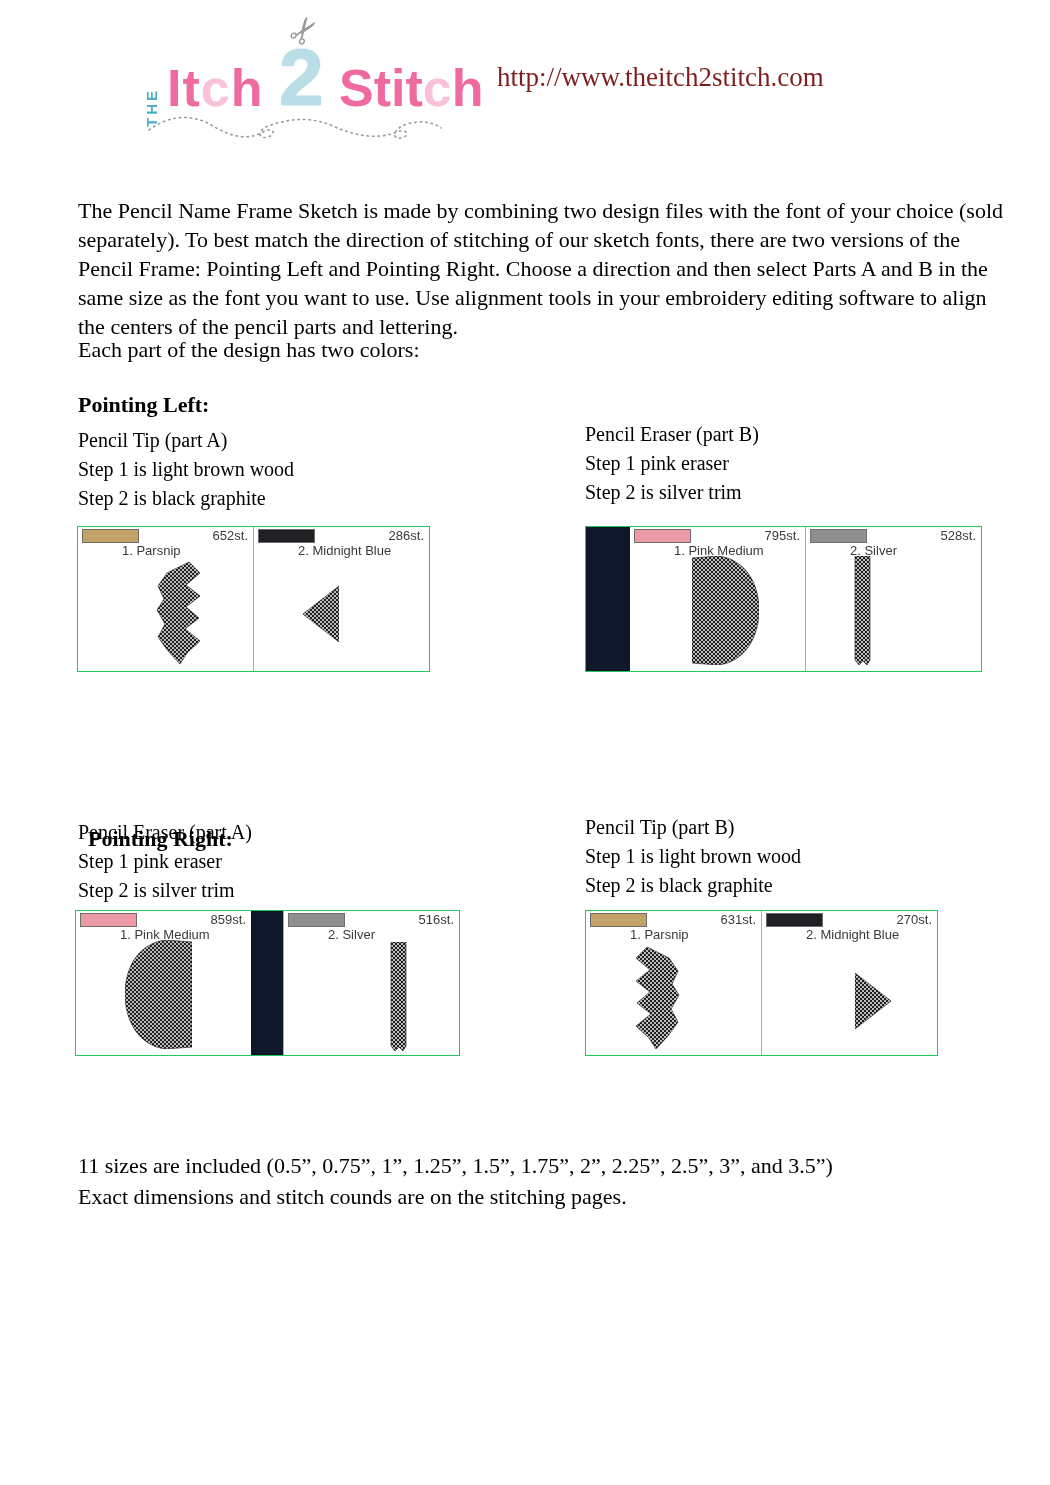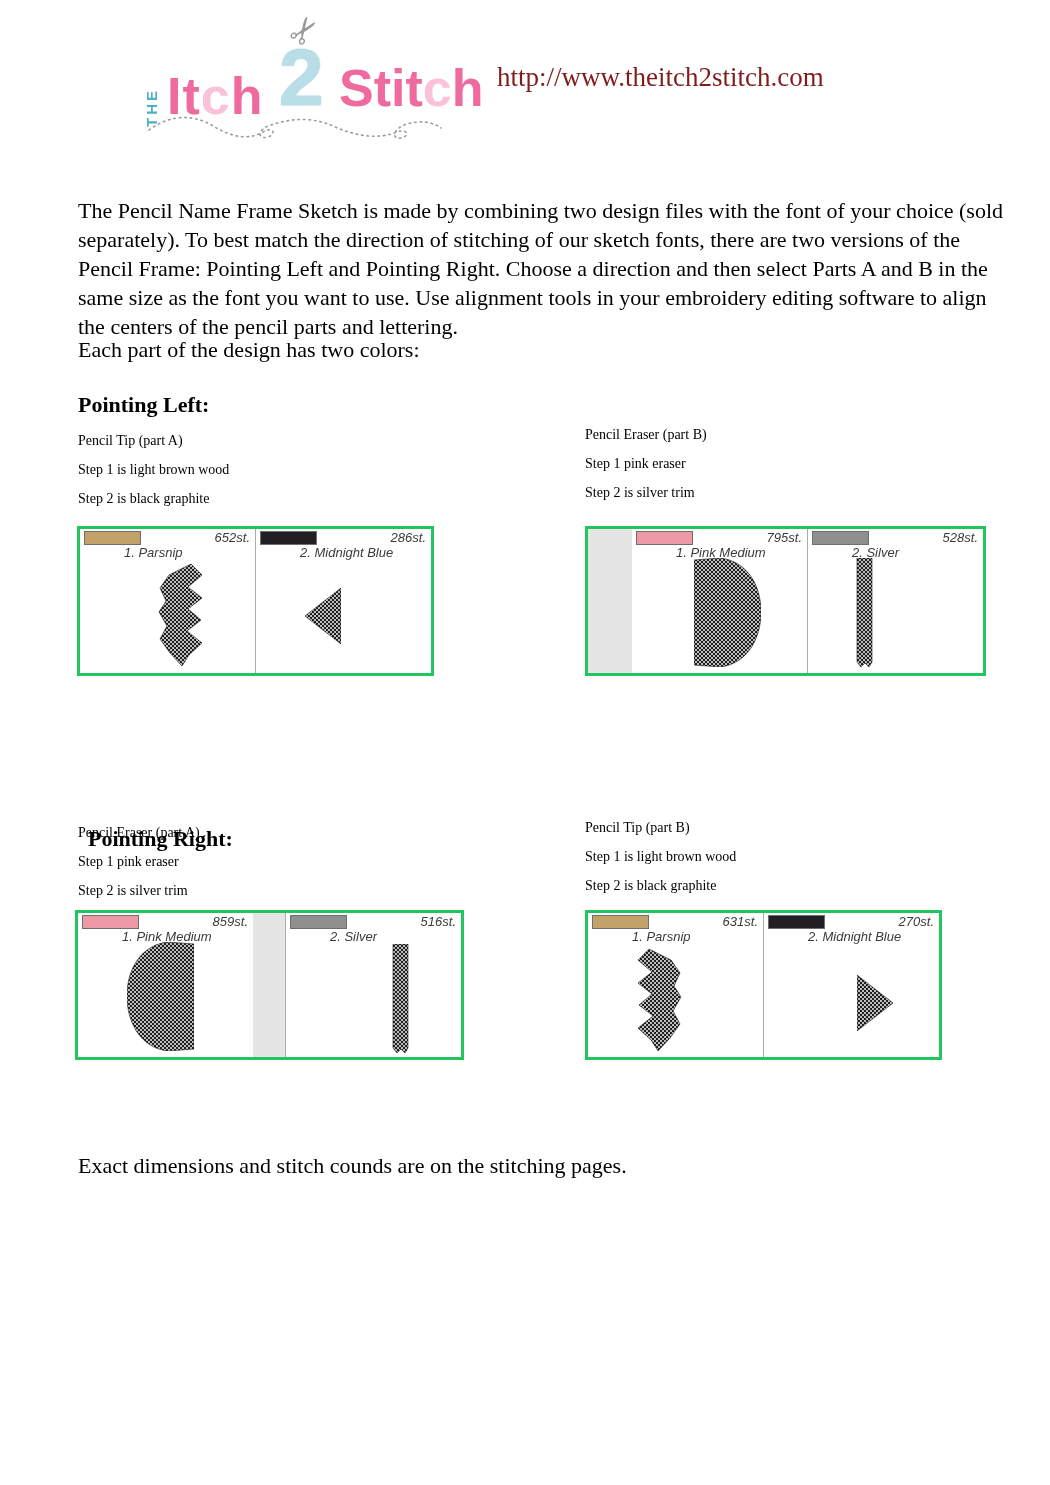--- a/index.html
+++ b/index.html
@@ -5,21 +5,21 @@
   html,body{margin:0;padding:0;background:#fff;}
   .page{position:relative;width:1050px;height:1485px;background:#ffffff;overflow:hidden;
         font-family:"Liberation Serif",serif;color:#000;}
 
   
   .logo-block{position:absolute;left:143px;top:20px;width:310px;height:122px;}
   .logo-the{position:absolute;left:0px;top:68px;writing-mode:vertical-rl;transform:rotate(180deg);
             font-family:"Liberation Sans",sans-serif;font-weight:bold;font-size:15px;
             letter-spacing:3px;color:#4fb0c5;}
   .logo-itch{position:absolute;left:24px;top:42px;font-family:"Liberation Sans",sans-serif;
-             font-weight:bold;font-size:52px;line-height:1;color:#ef6a9f;letter-spacing:1px;margin-top:8px;}
+             font-weight:bold;font-size:52px;line-height:1;color:#ef6a9f;letter-spacing:1px;}
   .logo-two{position:absolute;left:136px;top:18px;font-family:"Liberation Sans",sans-serif;
             font-weight:bold;font-size:80px;line-height:1;color:#b9dee8;
             text-shadow:0 0 1px #8cc5d3,0 0 2px #8cc5d3;}
   .logo-stitch{position:absolute;left:196px;top:42px;font-family:"Liberation Sans",sans-serif;
                font-weight:bold;font-size:52px;line-height:1;color:#ef6a9f;letter-spacing:0px;}
   .logo-c{color:#f9c2d8;}
   .scissors{position:absolute;left:146px;top:-10px;font-size:36px;color:#9a9a9a;
             transform:rotate(-55deg);font-family:"DejaVu Sans",sans-serif;}
   .swirl{position:absolute;left:2px;top:88px;}
 
@@ -27,26 +27,26 @@
 
   
   .serif{font-size:22px;line-height:29px;}
   .intro{position:absolute;left:78px;top:160px;width:930px;margin-top:36px;}
   .colors-line{position:absolute;left:78px;top:335px;}
   .sec-heading{position:absolute;font-weight:bold;font-size:22px;}
   .h-left1{left:78px;top:392px;}
   .h-right1{left:585px;top:420px;}
   .h-left2{left:88px;top:790px;margin-top:36px;}
   .h-right2{left:585px;top:813px;}
-  .block{position:absolute;font-size:14px;line-height:29px;}
+  .block{position:absolute;font-size:20px;line-height:29px;}
   .b-left1{left:78px;top:426px;}
   .b-left2{left:78px;top:818px;}
 
   
-  .thumb-box{position:absolute;display:flex;border:3px solid #22c55e;background:#e5e5e5;font-style:italic;}
+  .thumb-box{position:absolute;display:flex;border:1px solid #22c55e;background:#0f172a;}
   .box1{left:77px;top:526px;}
   .box2{left:585px;top:526px;padding-left:44px;}
   .box3{left:75px;top:910px;gap:32px;}
   .box4{left:585px;top:910px;}
   .thumb-cell{position:relative;width:175px;height:144px;background:#fff;}
   .thumb-cell + .thumb-cell{border-left:1px solid #ababab;}
   .swatch{position:absolute;left:4px;top:2px;width:55px;height:12px;border:1px solid #6e6e6e;}
   .stitches{position:absolute;right:5px;top:1px;font-family:"Liberation Sans",sans-serif;
             font-size:13px;color:#3a3a3a;}
   .swatch-label{position:absolute;left:4px;top:16px;font-family:"Liberation Sans",sans-serif;
@@ -181,16 +181,17 @@
       <span class="swatch" style="background-color: rgb(33, 31, 36);"></span>
       <span class="stitches">270st.</span>
       <span class="swatch-label">2. Midnight Blue</span>
       <svg class="sketch" style="left:93px;top:62px" width="36" height="56" viewBox="0 0 36 56">
         <polygon points="0,0 0,56 36,28" fill="url(#xh)" stroke="#141414" stroke-width="0.6"></polygon>
       </svg>
     </div>
   </div>
 
   <div class="footer">
+    <div>11 sizes are included (0.5”, 0.75”, 1”, 1.25”, 1.5”, 1.75”, 2”, 2.25”, 2.5”, 3”, and 3.5”)</div>
     <div>Exact dimensions and stitch counds are on the stitching pages.</div>
   </div>
 
 </div>
 
 </body></html>

